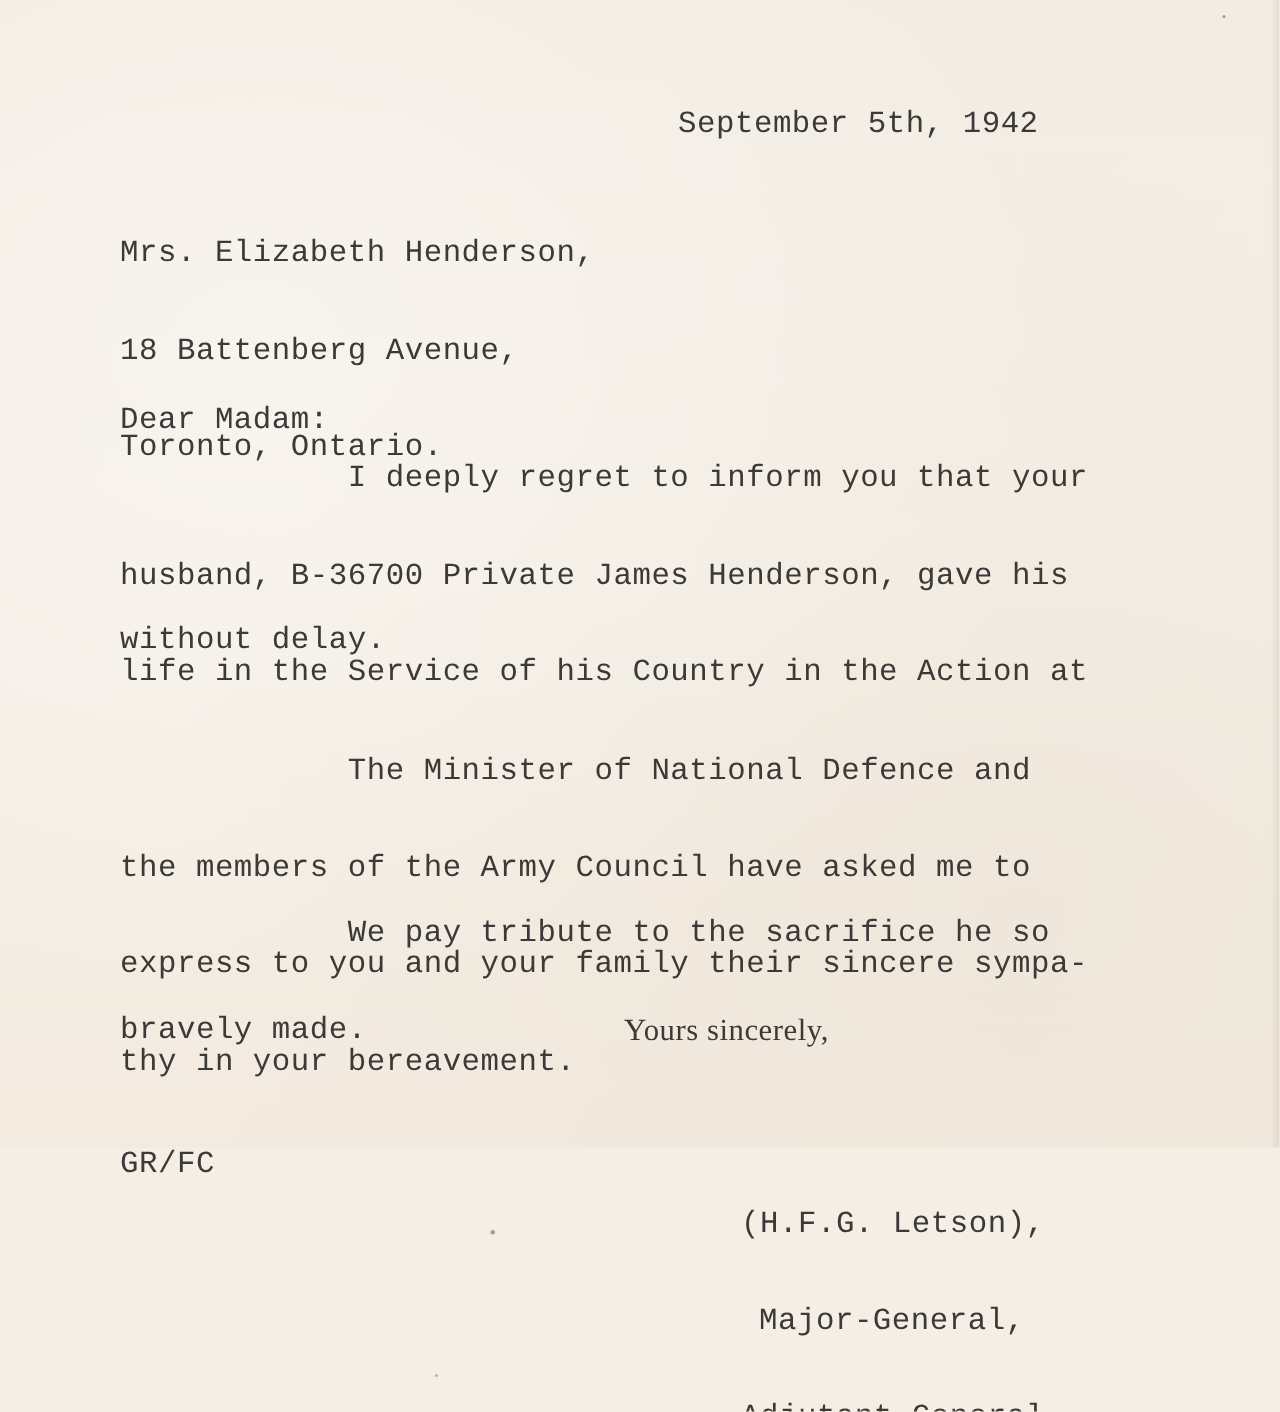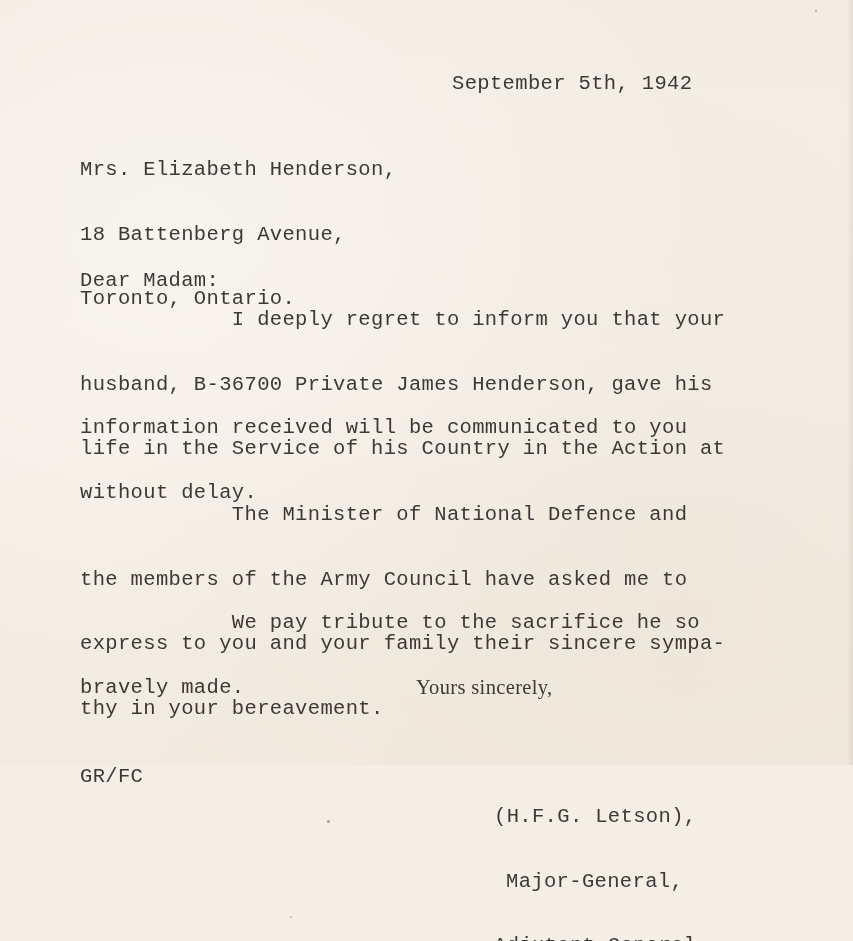--- a/index.html
+++ b/index.html
@@ -79,21 +79,20 @@
     <span class="line">Dear Madam:</span>
   </div>
 
   <div class="block para1">
     <span class="line">            I deeply regret to inform you that your</span>
     <span class="line">husband, B-36700 Private James Henderson, gave his</span>
     <span class="line">life in the Service of his Country in the Action at</span>
   </div>
 
   <div class="block para2">
-    <span class="line">information received will be communicated to you</span>
     <span class="line">without delay.</span>
   </div>
 
   <div class="block para3">
     <span class="line">            The Minister of National Defence and</span>
     <span class="line">the members of the Army Council have asked me to</span>
     <span class="line">express to you and your family their sincere sympa-</span>
     <span class="line">thy in your bereavement.</span>
   </div>
 

